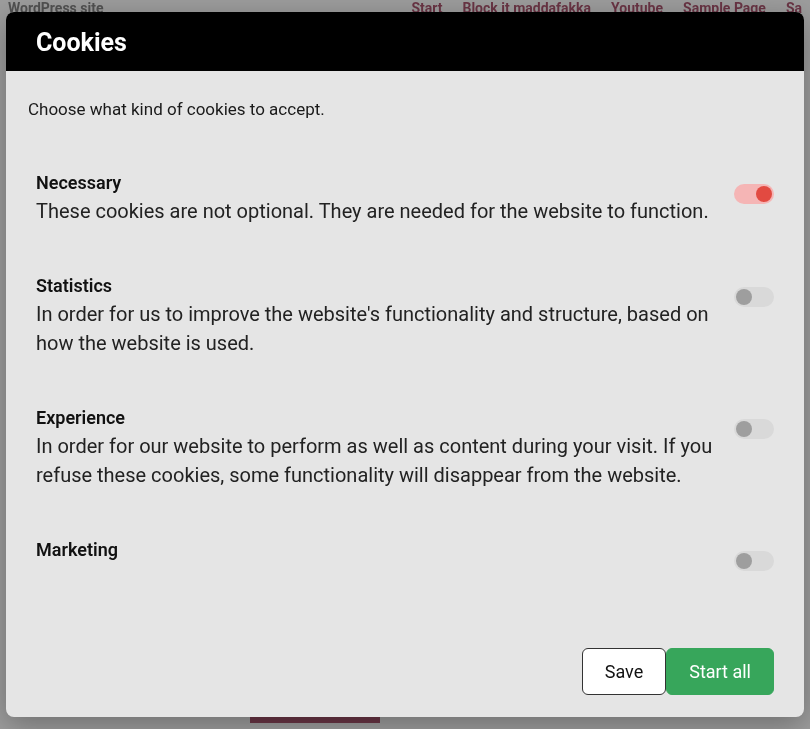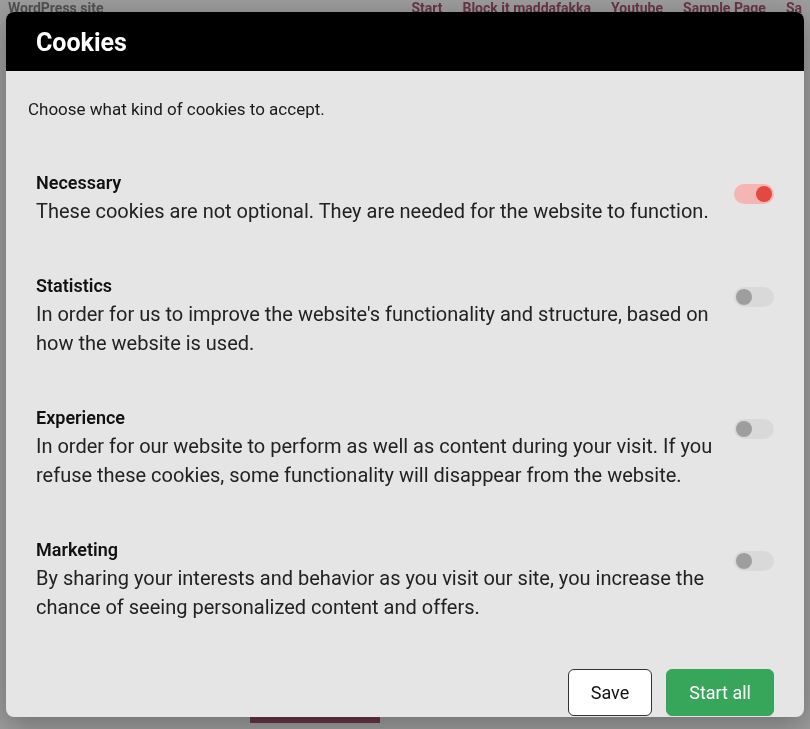--- a/index.html
+++ b/index.html
@@ -133,21 +133,20 @@
       background: #f5b5b5;
     }
     .toggle.on-red .toggle-knob {
       right: 2px;
       background: #e24a41;
     }
     .modal-footer {
       margin-top: auto;
       display: flex;
       justify-content: flex-end;
-      gap: 14px;
       padding: 22px 30px;
     }
     .btn {
       font-size: 18px;
       padding: 12px 22px;
       border-radius: 6px;
       cursor: pointer;
       font-family: inherit;
     }
     .btn-save {
@@ -213,21 +212,20 @@
       <div class="category-desc">In order for our website to perform as well as content during your visit. If you refuse these cookies, some functionality will disappear from the website.</div>
     </div>
     <div class="toggle off">
       <div class="toggle-knob"></div>
     </div>
   </div>
 
   <div class="category">
     <div class="category-text">
       <div class="category-title">Marketing</div>
-      <div class="category-desc">By sharing your interests and behavior as you visit our site, you increase the chance of seeing personalized content and offers.</div>
     </div>
     <div class="toggle off">
       <div class="toggle-knob"></div>
     </div>
   </div>
 
   <div class="modal-footer">
     <button class="btn btn-save">Save</button>
     <button class="btn btn-accept">Start all</button>
   </div>

